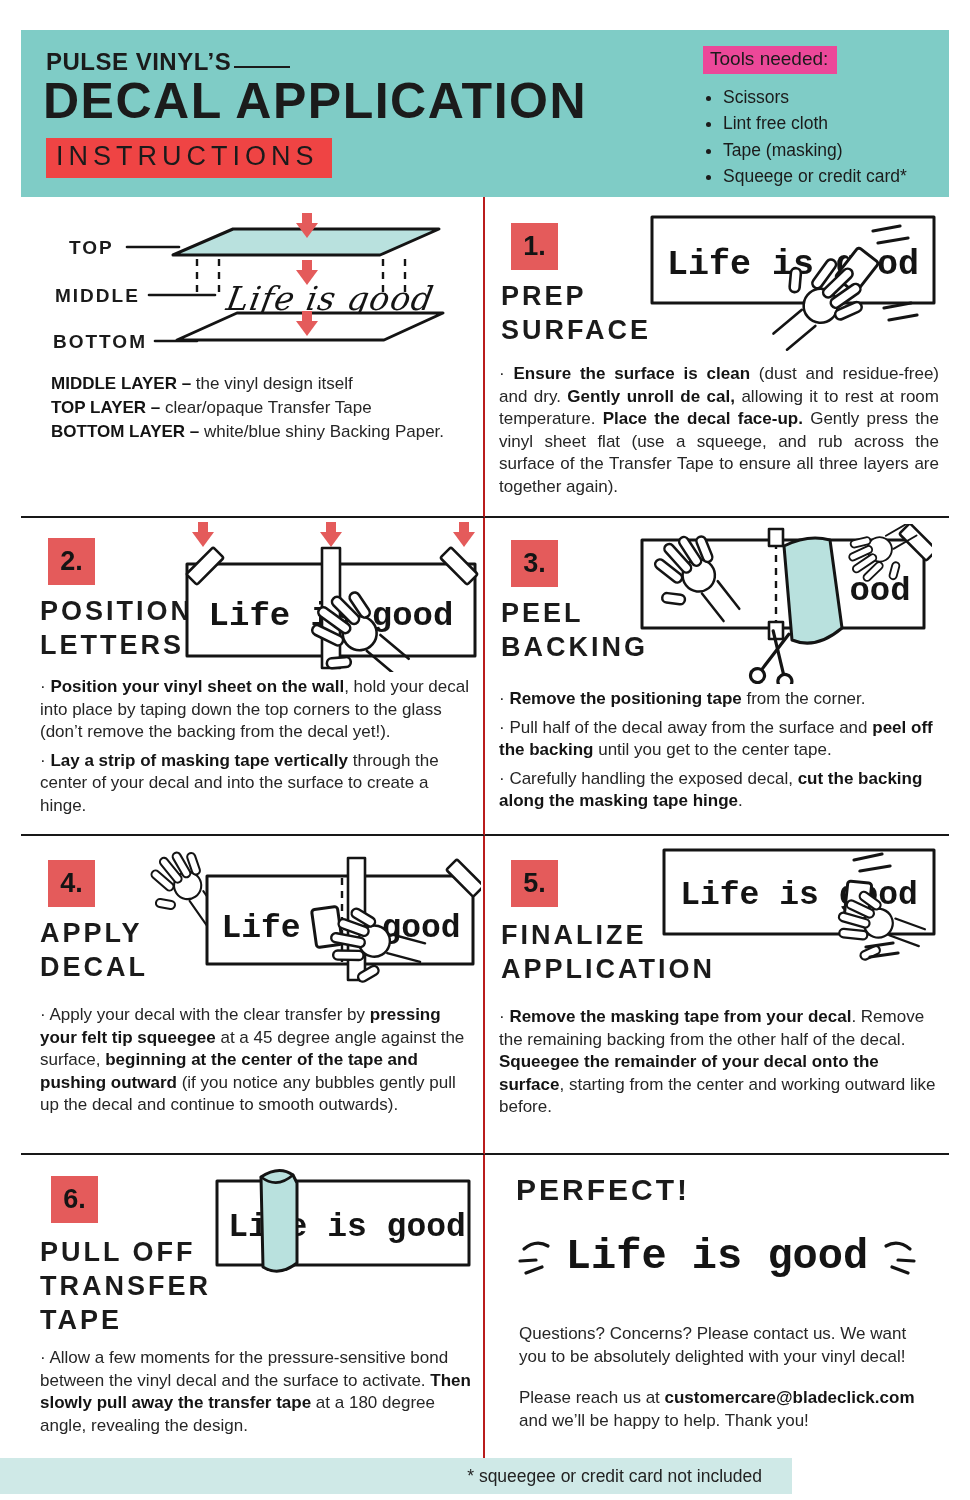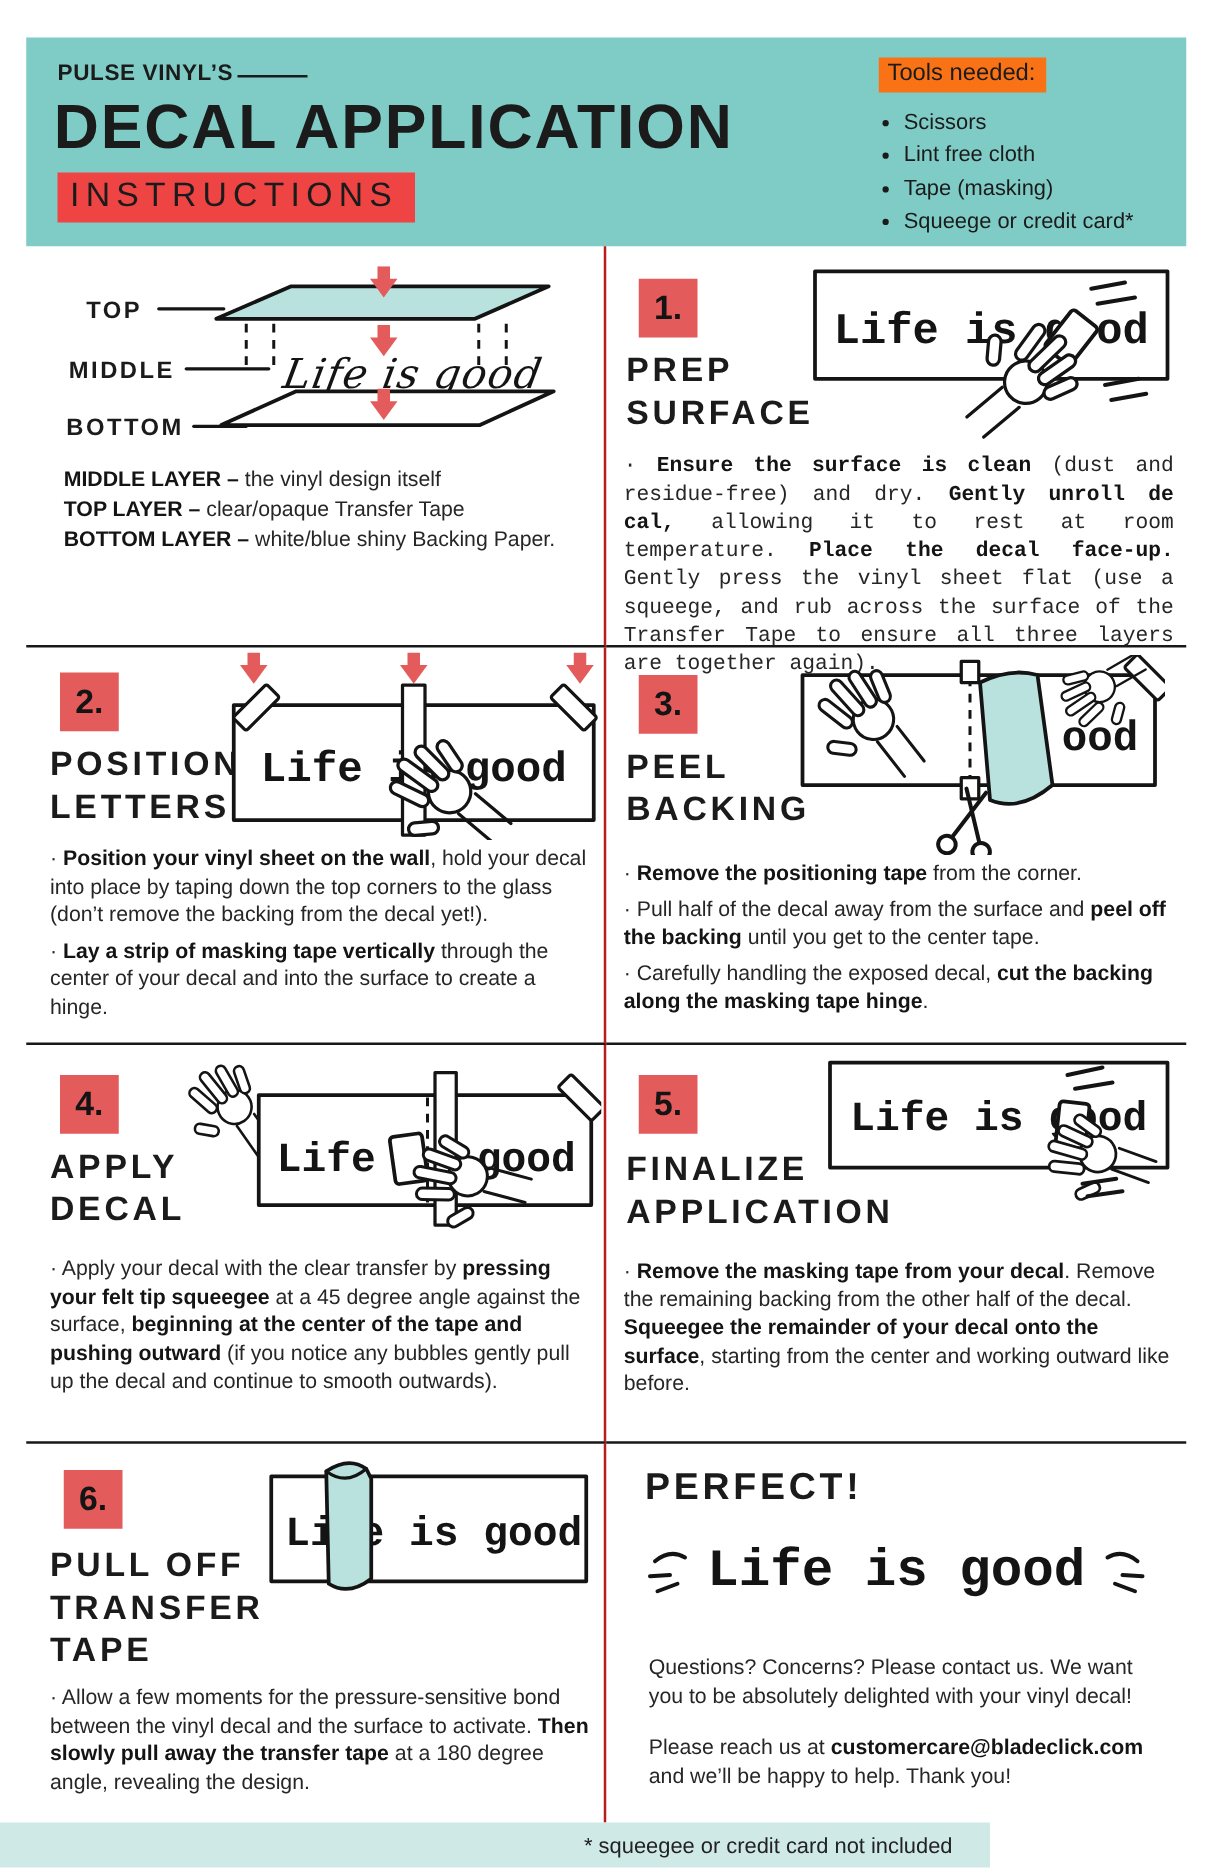--- a/index.html
+++ b/index.html
@@ -1,41 +1,41 @@
 <!DOCTYPE html>
 <html><head>
 <meta charset="utf-8">
 <style>
   * { margin:0; padding:0; box-sizing:border-box; }
   html,body { background:#fff; }
   body { width:970px; height:1500px; position:relative; font-family:"Liberation Sans",sans-serif; color:#1b1b1b; overflow:hidden; }
 
   
   .hdr { position:absolute; left:21px; top:30px; width:928px; height:167px; background:#7fccc6; }
-  .brand { position:absolute; left:25px; top:18px; font-size:18px; font-weight:bold; letter-spacing:.5px; }
+  .brand { position:absolute; left:25px; top:18px; font-size:24px; font-weight:bold; letter-spacing:.5px; }
   .brand-line { display:inline-block; width:56px; border-bottom:2.5px solid #1b1b1b; margin-left:3px; vertical-align:2px; }
   .title { position:absolute; left:22px; top:42px; font-size:50px; font-weight:bold; letter-spacing:1.5px; }
   .subtitle { position:absolute; left:25px; top:108px; background:#ef4444; padding:3px 13px 6px 10px; font-size:27px; letter-spacing:5px; }
   .tools { position:absolute; left:682px; top:16px; width:240px; }
-  .tools-label { display:inline-block; background:#f97316; padding:2px 9px 4px 7px; font-size:19px; }
+  .tools-label { display:inline-block; background:#ec4899; padding:2px 9px 4px 7px; font-size:19px; }
   .tools ul { margin:10px 0 0 20px; list-style:disc; }
   .tools li { font-size:17.5px; line-height:1.5; }
 
   
   .grid { position:absolute; left:21px; top:197px; width:928px; display:grid; grid-template-columns:464px 464px; grid-template-rows:321px 318px 319px 303px; }
   .cell { position:relative; }
   .c-left { border-right:2px solid #b91c1c; }
   .rb { border-bottom:2px solid #181818; }
 
   
   .badge { position:absolute; width:47px; height:47px; background:#e45b5b; display:flex; align-items:center; justify-content:center; font-size:27px; font-weight:bold; color:#141414; }
   .step-title { position:absolute; font-size:27px; font-weight:bold; letter-spacing:3px; line-height:1.26; white-space:pre-line; }
   .step-body { position:absolute; font-size:17px; line-height:1.33; color:#262626; }
   .step-body p { margin:0 0 6px 0; }
-  .just p { text-align:justify;font-family:Liberation Mono, monospace; }
+  .just p { text-align:justify; }
   .illus { position:absolute; }
 
   
   .layers-copy { position:absolute; left:30px; top:175px; width:424px; font-size:17px; line-height:1.42; color:#262626; }
   .layers-copy .intro { margin-bottom:15px; }
   .layers-copy p { margin:0; }
 
   
   .perfect-title { position:absolute; left:31px; top:18px; font-size:30px; font-weight:bold; letter-spacing:3px; }
   .logo-row { position:absolute; left:0; top:78px; width:100%; display:flex; align-items:center; justify-content:center; gap:14px; }

